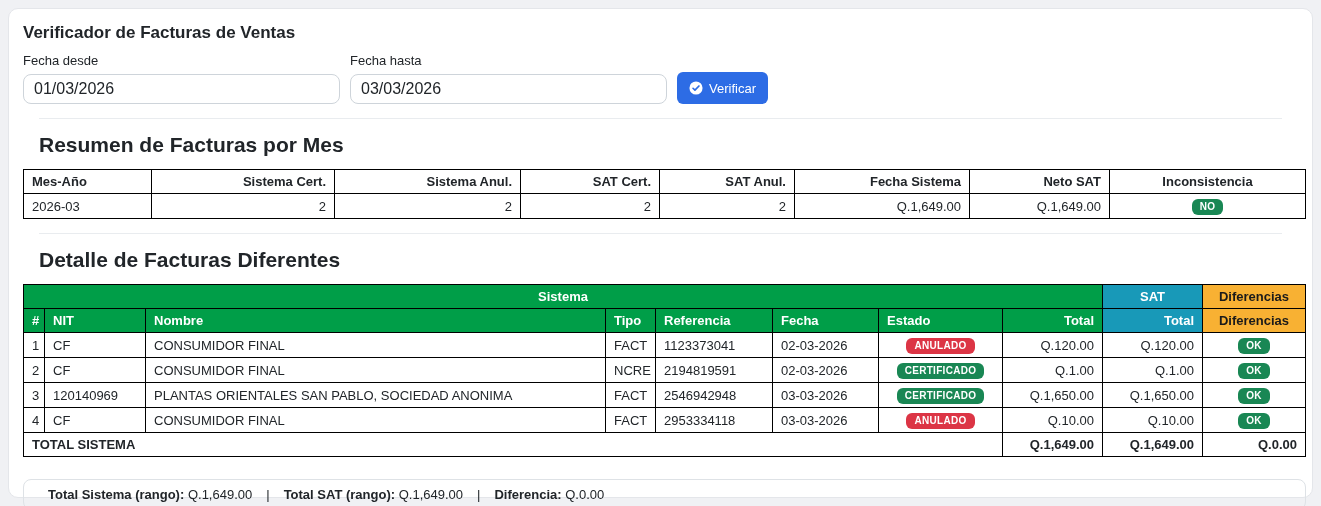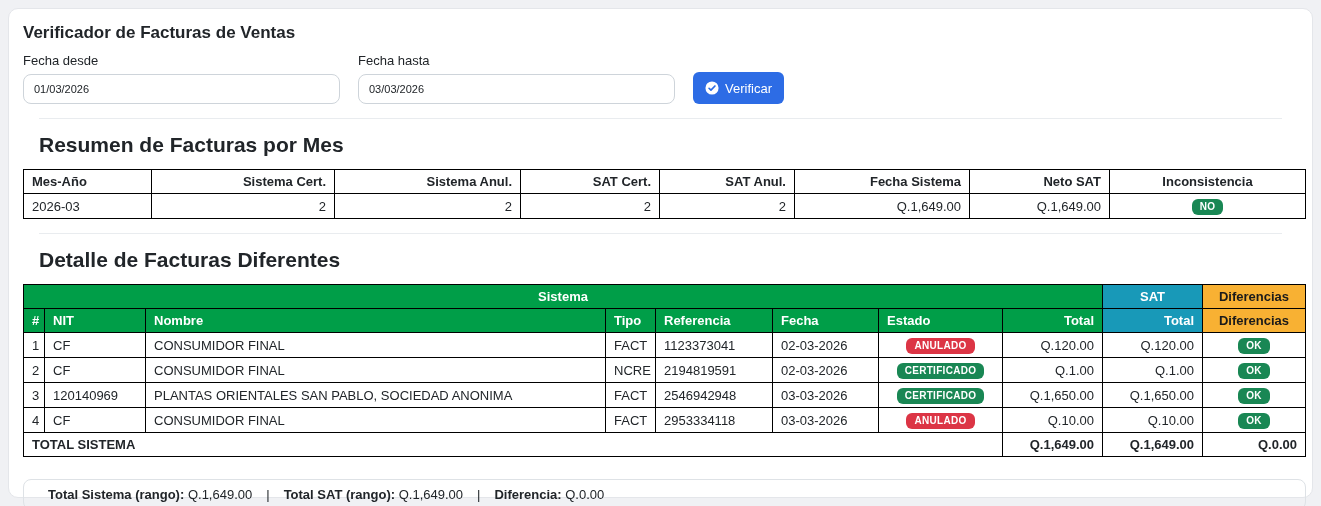--- a/index.html
+++ b/index.html
@@ -16,29 +16,29 @@
     width: 1305px; height: 490px;
     background: #ffffff;
     border: 1px solid #e4e6ea;
     border-radius: 10px;
     padding: 14px 6px 14px 6px;
   }
   h1.page-title { font-size: 17px; font-weight: bold; margin: 0 8px 10px 8px; }
   h2.section-title { font-size: 21px; font-weight: bold; margin: 14px 8px 12px 24px; }
 
   
-  .form-row { display: flex; align-items: flex-end; gap: 18px; margin: 0 8px; }
+  .form-row { display: flex; align-items: flex-end; gap: 10px; margin: 0 8px; }
   .field { display: flex; flex-direction: column; width: 317px; }
   .field label { font-size: 13px; margin-bottom: 6px; color: #212529; }
   .field input {
     height: 30px;
     border: 1px solid #ced4da;
     border-radius: 8px;
     padding: 8px 10px;
-    font-size: 11px;
+    font-size: 16px;
     font-family: "Liberation Sans", sans-serif;
     color: #212529;
     outline: none;
     width: 100%;
     background: #fff;
   }
   .btn-primary {
     height: 30px;
     background: #2d6ce5;
     color: #ffffff;

